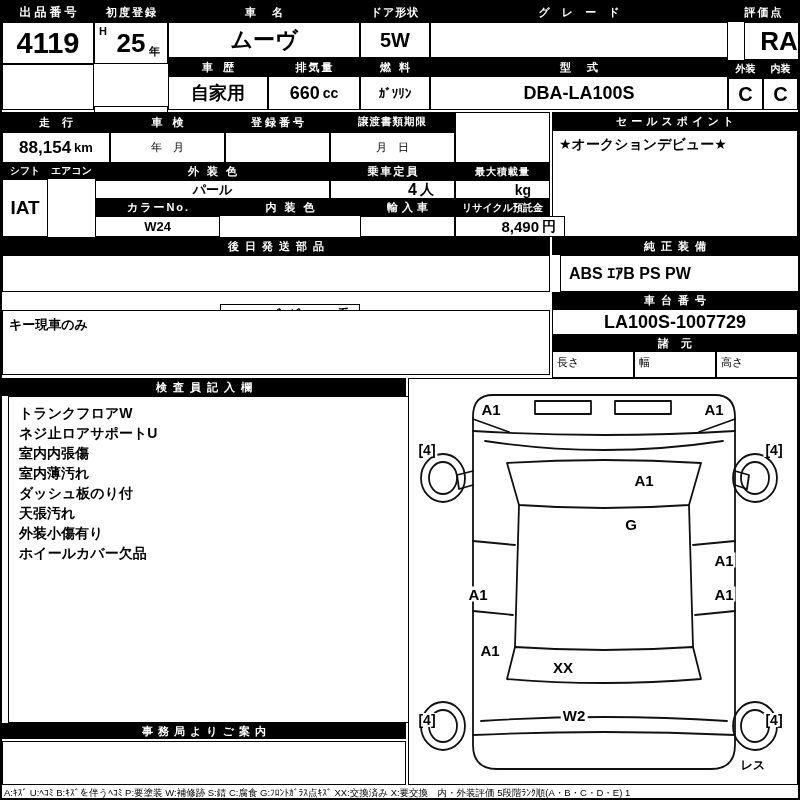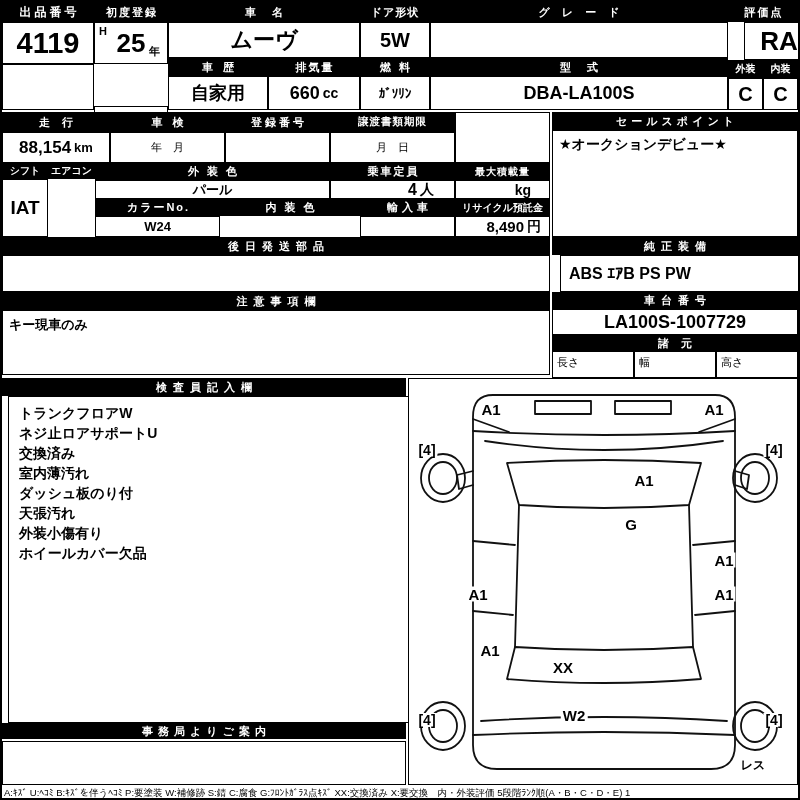--- a/index.html
+++ b/index.html
@@ -114,46 +114,45 @@
   <div class="b hdr" style="left:220px;top:199px;width:140px;height:17px;letter-spacing:8px;text-indent:8px">内装色</div>
   <div class="b v rel" style="left:220px;top:216px;width:140px;height:21px">
     <span style="font-size:13px">ﾍﾞｰｼﾞｭ</span>
     <span class="cornersfx" style="right:10px;bottom:3px">系</span>
   </div>
 
   <div class="b hdr" style="left:360px;top:199px;width:95px;height:17px;letter-spacing:4px;text-indent:4px">輸入車</div>
   <div class="b v" style="left:360px;top:216px;width:95px;height:21px;font-size:12px"></div>
 
   <div class="b hdr" style="left:455px;top:199px;width:95px;height:17px;font-size:10px">リサイクル預託金</div>
-  <div class="b v rt" style="left:455px;top:216px;width:95px;height:21px;padding-right:8px">
+  <div class="b v rt" style="left:455px;top:216px;width:110px;height:21px;padding-right:8px">
     <span style="font-size:15px">8,490</span>
     <span class="unit">円</span>
   </div>
 
   <div class="b hdr" style="left:2px;top:237px;width:548px;height:18px;letter-spacing:6px;text-indent:6px">後日発送部品</div>
   <div class="b v" style="left:2px;top:255px;width:548px;height:37px"></div>
 
   <div class="b hdr" style="left:552px;top:237px;width:246px;height:18px;letter-spacing:6px;text-indent:6px">純正装備</div>
   <div class="b v" style="left:560px;top:255px;width:246px;height:37px;justify-content:flex-start;padding-left:8px;font-size:16px">ABS ｴｱB PS PW</div>
 
-  <div class="b hdr" style="left:2px;top:292px;width:548px;height:18px;letter-spacing:6px;text-indent:6px">注意事項欄</div>
   <div class="b v tl" style="left:2px;top:310px;width:548px;height:65px;font-size:13px">キー現車のみ</div>
 
   <div class="b hdr" style="left:552px;top:292px;width:246px;height:17px;letter-spacing:6px;text-indent:6px">車台番号</div>
   <div class="b v" style="left:552px;top:309px;width:246px;height:26px;font-size:18px">LA100S-1007729</div>
   <div class="b hdr" style="left:552px;top:335px;width:246px;height:16px;letter-spacing:12px;text-indent:12px">諸元</div>
   <div class="b v vn" style="left:552px;top:351px;width:82px;height:27px;justify-content:flex-start;padding:3px 4px;align-items:flex-start;font-size:11px;font-weight:normal">長さ</div>
   <div class="b v vn" style="left:634px;top:351px;width:82px;height:27px;justify-content:flex-start;padding:3px 4px;align-items:flex-start;font-size:11px;font-weight:normal">幅</div>
   <div class="b v vn" style="left:716px;top:351px;width:82px;height:27px;justify-content:flex-start;padding:3px 4px;align-items:flex-start;font-size:11px;font-weight:normal">高さ</div>
 
   <div class="b hdr" style="left:2px;top:378px;width:404px;height:18px;letter-spacing:6px;text-indent:6px">検査員記入欄</div>
   <div class="b" style="left:8px;top:396px;width:404px;height:327px;padding:6px 10px">
     <div class="note">トランクフロアW</div>
     <div class="note">ネジ止ロアサポートU</div>
-    <div class="note">交換済み</div>
+    <div class="note">室内内張傷</div>
     <div class="note">室内薄汚れ</div>
     <div class="note">ダッシュ板のり付</div>
     <div class="note">天張汚れ</div>
     <div class="note">外装小傷有り</div>
     <div class="note">ホイールカバー欠品</div>
   </div>
   <div class="b hdr" style="left:2px;top:723px;width:404px;height:16px;letter-spacing:5px;text-indent:5px">事務局よりご案内</div>
   <div class="b" style="left:2px;top:741px;width:404px;height:44px"></div>
 
   <div class="b" style="left:408px;top:378px;width:390px;height:407px">

